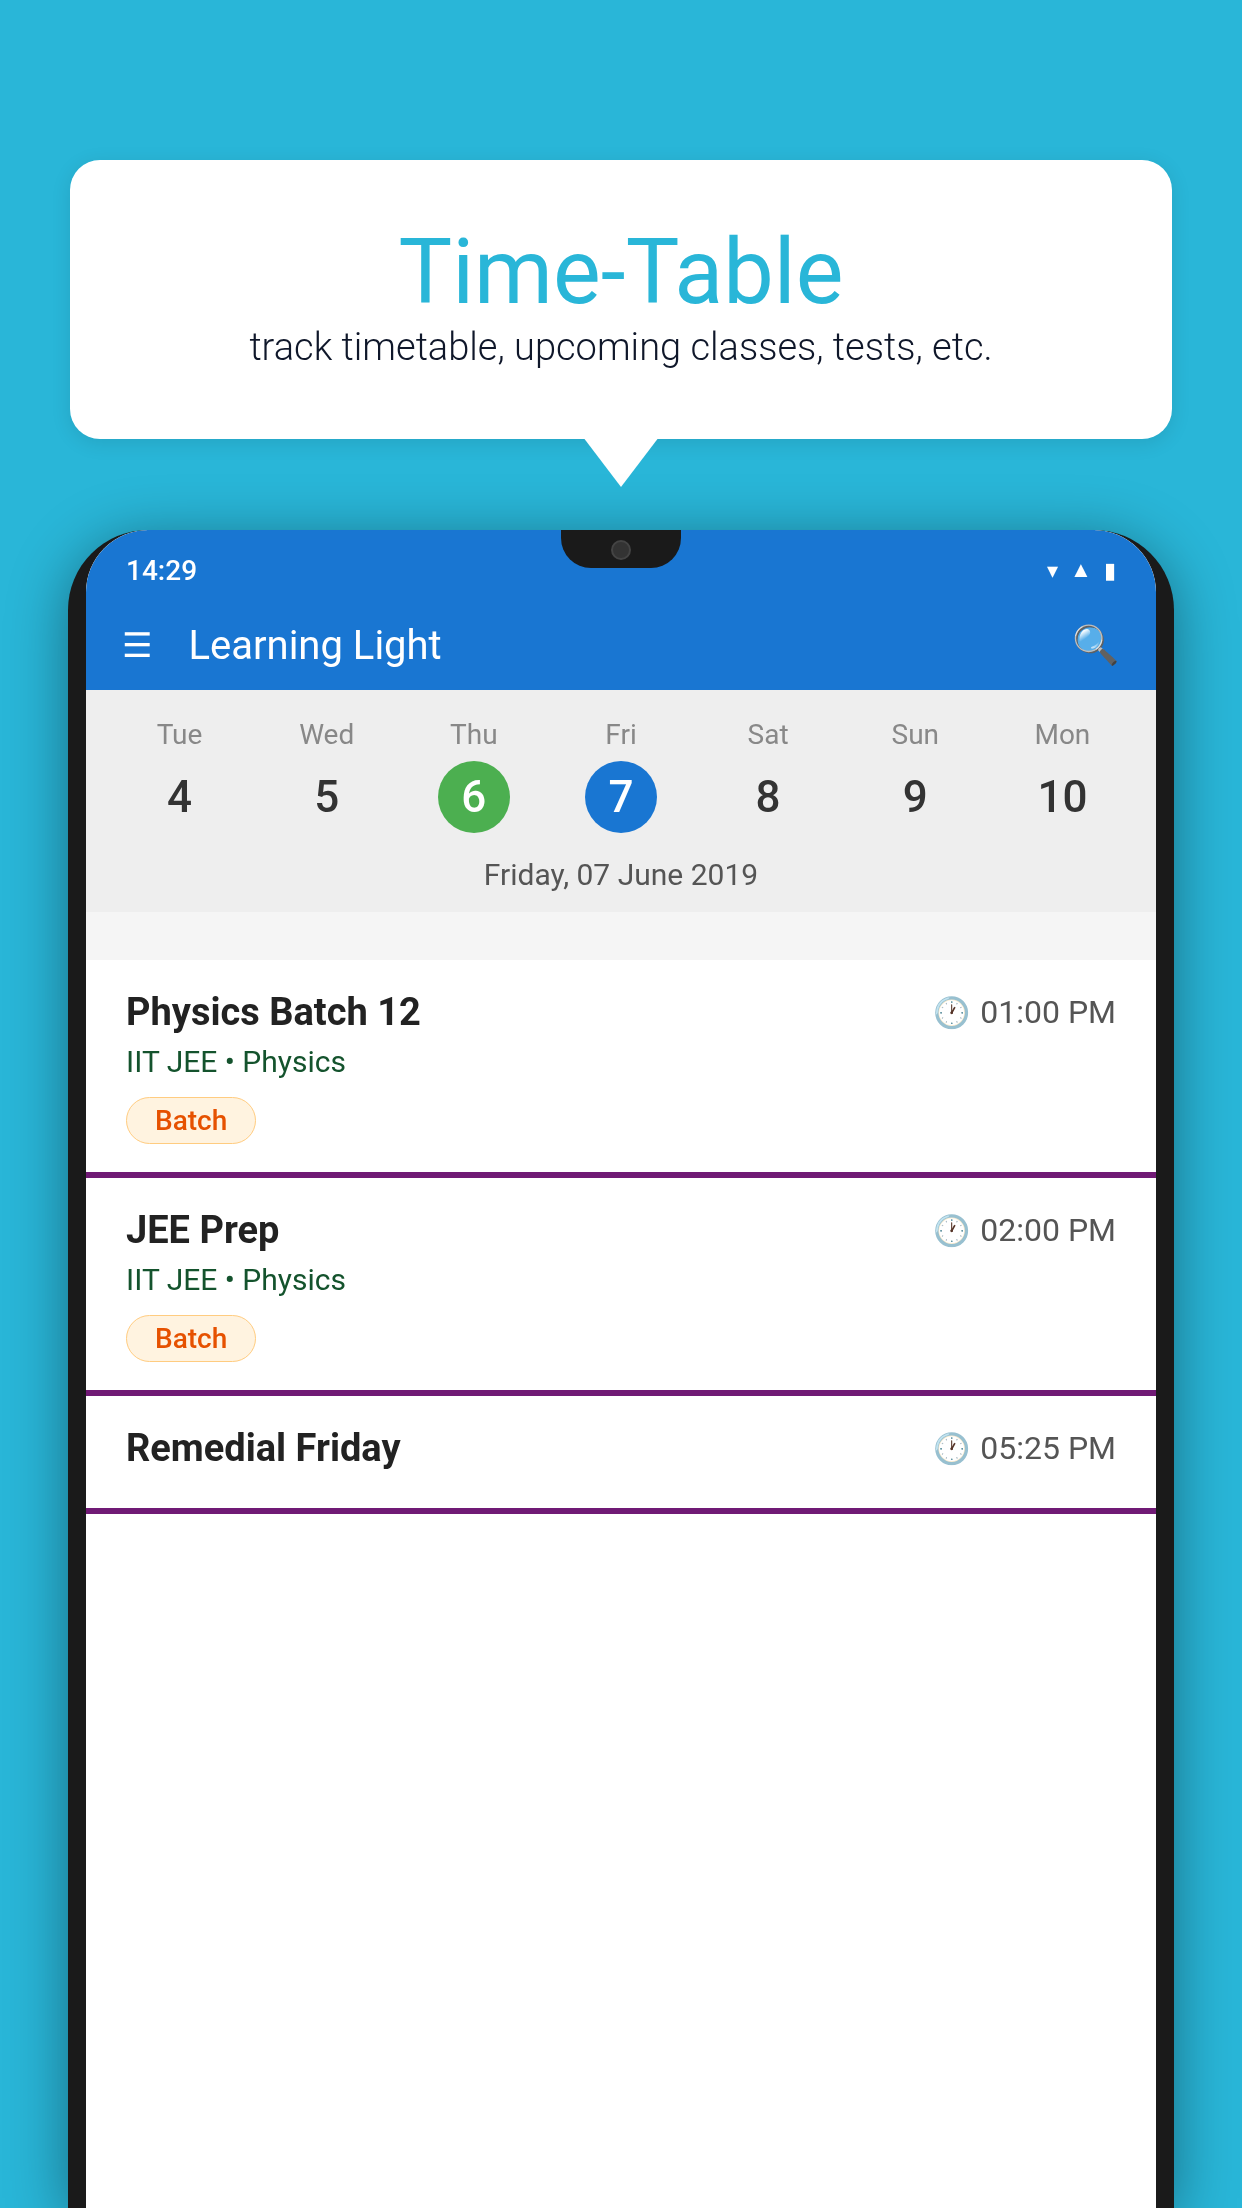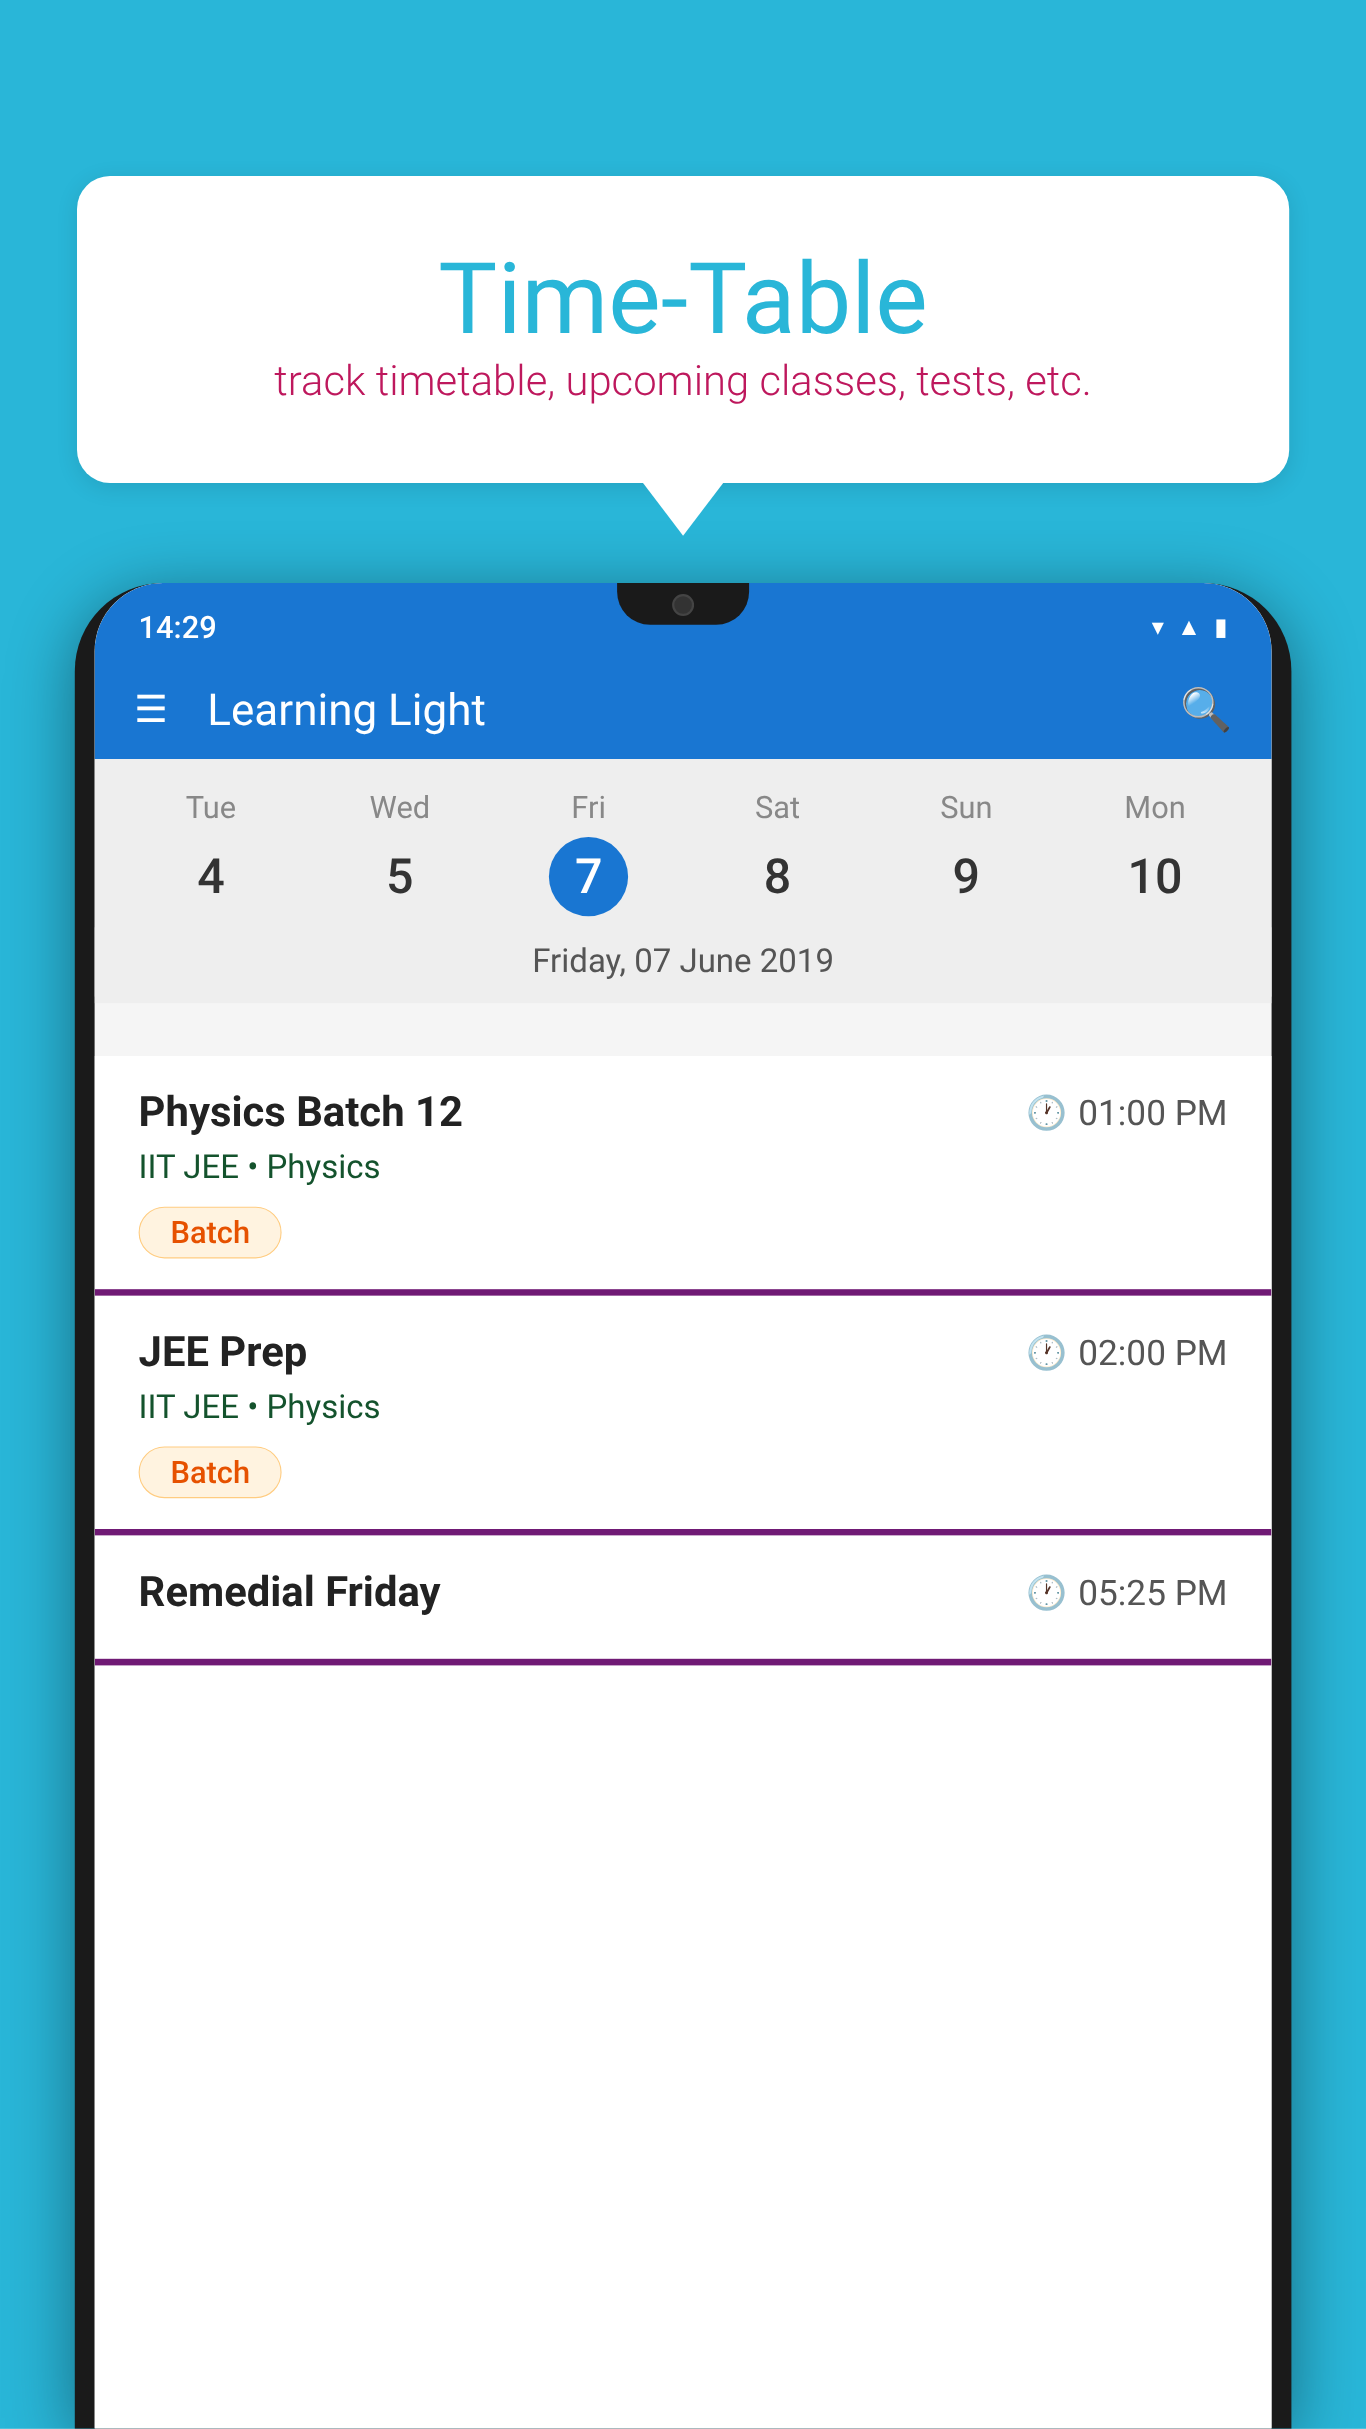--- a/index.html
+++ b/index.html
@@ -38,21 +38,21 @@
       border-right: 38px solid transparent;
       border-top: 50px solid white;
     }
     .bubble-title {
       font-size: 90px;
       font-weight: 400;
       color: #29b6d8;
     }
     .bubble-subtitle {
       font-size: 38px;
-      color: #be185d;
+      color: #0f172a;
       font-weight: 300;
     }
 
     
     .phone-frame {
       position: absolute;
       top: 530px;
       left: 68px;
       right: 68px;
       bottom: 0;
@@ -305,20 +305,24 @@
     <div class="calendar-section">
       <div class="days-row">
 
       <div class="day-col">
             <div class="day-label">Tue</div>
             <div class="day-number">4</div>
           </div>
           <div class="day-col">
             <div class="day-label">Wed</div>
             <div class="day-number">5</div>
+          </div>
+          <div class="day-col">
+            <div class="day-label">Thu</div>
+            <div class="day-number today">6</div>
           </div>
           <div class="day-col">
             <div class="day-label">Fri</div>
             <div class="day-number selected">7</div>
           </div>
           <div class="day-col">
             <div class="day-label">Sat</div>
             <div class="day-number">8</div>
           </div>
           <div class="day-col">

